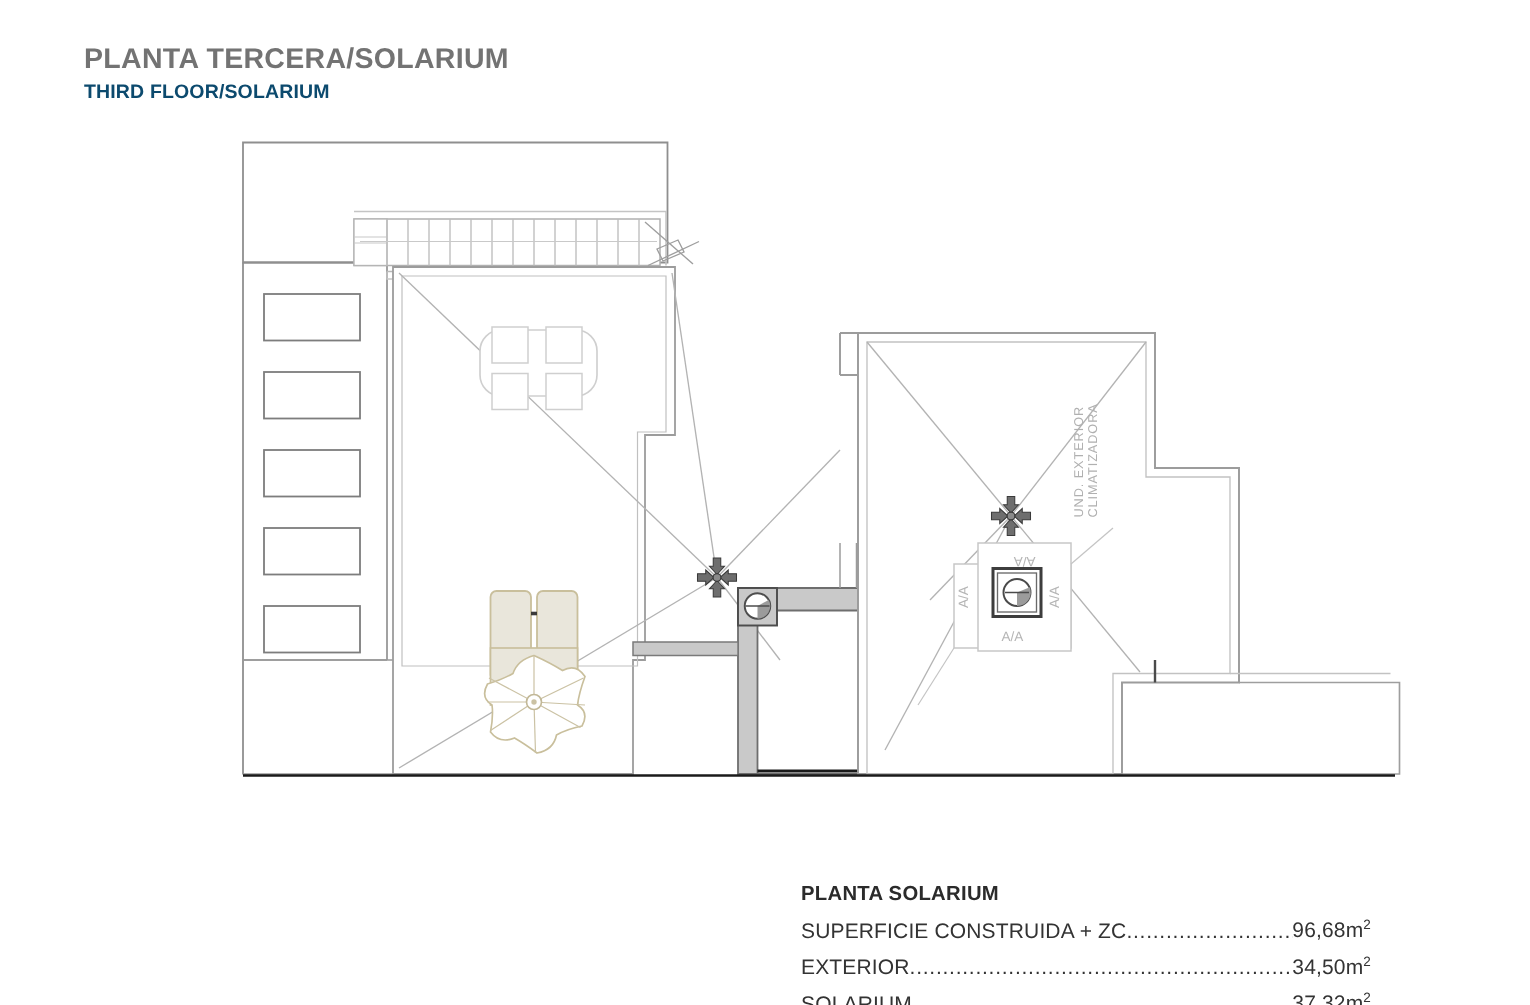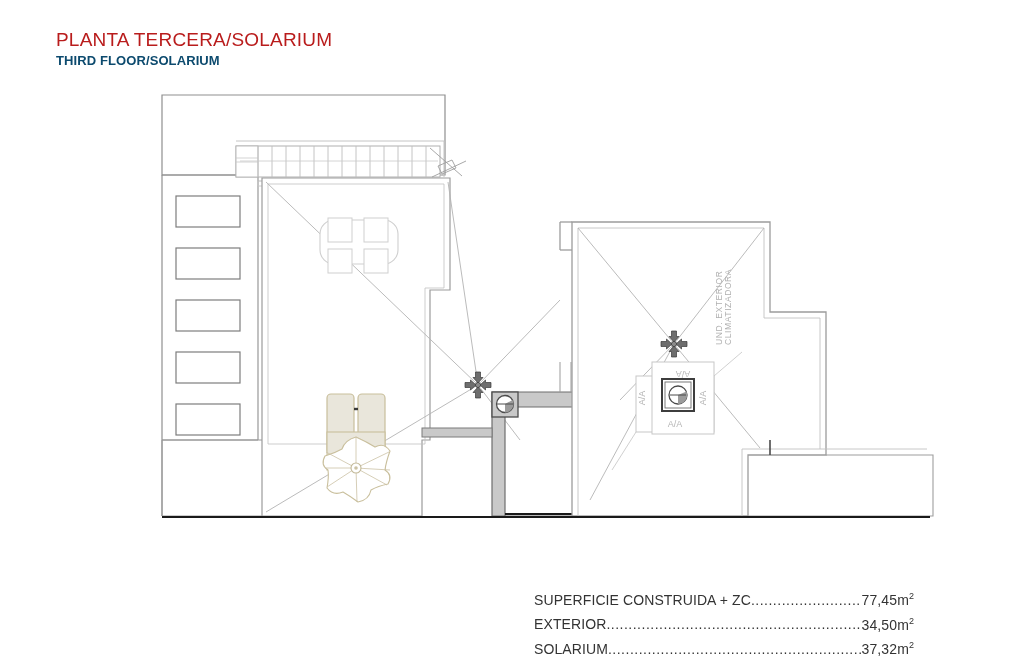--- a/index.html
+++ b/index.html
@@ -8,22 +8,22 @@
     background:#ffffff;
     font-family:"Liberation Sans", sans-serif;
     position:relative;
     overflow:hidden;
   }
   #canvas{position:absolute;left:0;top:0;width:1020px;height:670px;}
 
   
   .title-block{position:absolute;left:56px;top:28px;}
   .title-main{
-    font-size:19px;font-weight:normal;letter-spacing:0.2px;
-    color:#b91c1c;line-height:24px;white-space:nowrap;
+    font-size:19px;font-weight:bold;letter-spacing:0.2px;
+    color:#737373;line-height:24px;white-space:nowrap;
   }
   .title-sub{
     font-size:13px;font-weight:bold;letter-spacing:0.1px;
     color:#0c4a6e;line-height:18px;white-space:nowrap;
   }
 
   
   .legend{position:absolute;left:534px;top:586px;width:380px;}
   .legend-title{
     font-size:13.5px;font-weight:bold;color:#2b2b2b;
@@ -252,25 +252,26 @@
   </g>
 
 </svg>
 
 <div class="title-block">
   <div class="title-main">PLANTA TERCERA/SOLARIUM</div>
   <div class="title-sub">THIRD FLOOR/SOLARIUM</div>
 </div>
 
 <div class="legend">
+  <div class="legend-title">PLANTA SOLARIUM</div>
 
   <div class="legend-row">
     <span class="legend-label">SUPERFICIE CONSTRUIDA + ZC</span>
     <span class="legend-dots">..................................................................................................</span>
-    <span class="legend-value"><span>77,45</span><span class="unit">m</span><sup>2</sup></span>
+    <span class="legend-value"><span>96,68</span><span class="unit">m</span><sup>2</sup></span>
   </div>
 
   <div class="legend-row">
     <span class="legend-label">EXTERIOR</span>
     <span class="legend-dots">..................................................................................................</span>
     <span class="legend-value"><span>34,50</span><span class="unit">m</span><sup>2</sup></span>
   </div>
 
   <div class="legend-row">
     <span class="legend-label">SOLARIUM</span>

